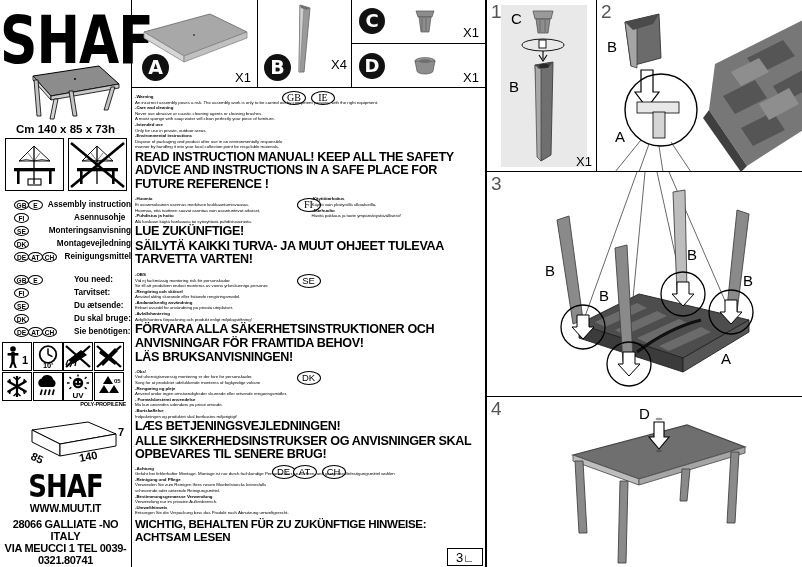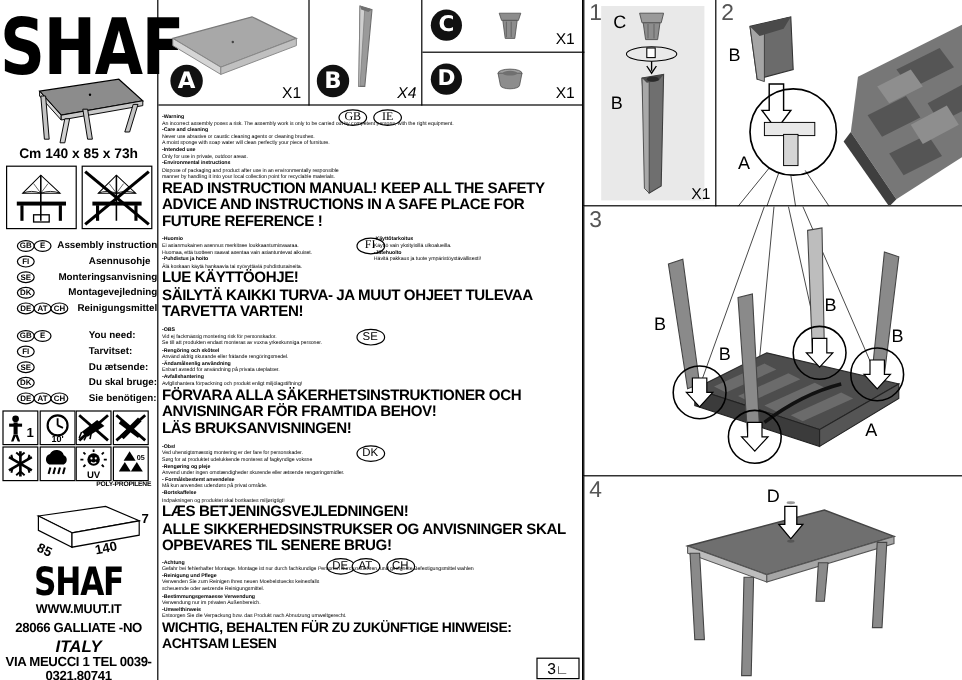--- a/index.html
+++ b/index.html
@@ -61,21 +61,21 @@
     position:relative; background:#fff; overflow:hidden;
   }
   .poly-label {
     font-size:5.6px; font-weight:bold; text-align:right; width:124px;
     line-height:5.5px; margin-left:2px; letter-spacing:-0.2px;
   }
 
   
   .addr { text-align:center; margin-top:2px; }
   .addr-l1 { font-size:11px; font-weight:bold; letter-spacing:-0.3px; }
-  .addr-l2 { font-size:14px; font-weight:bold;font-style:italic; }
+  .addr-l2 { font-size:11px; font-weight:bold; }
   .addr-l3 { font-size:11px; font-weight:bold; letter-spacing:-0.3px; }
   .made { font-size:4.9px; font-weight:bold; text-align:center; line-height:6px; margin-top:3px; }
 
   
   .parts { position:relative; height:88px; border-bottom:1px solid #000; }
   .part-cell { position:absolute; top:0; height:88px; }
   .part-a { left:0;   width:126px; border-right:1px solid #000; }
   .part-b { left:126px; width:94px; border-right:1px solid #000; }
   .part-cd { left:220px; width:135px; }
   .part-c { height:44px; border-bottom:1px solid #000; position:relative; }
@@ -383,21 +383,21 @@
 
       <div class="part-cell part-b">
         <svg width="92" height="80" viewBox="0 0 92 80">
           <polygon points="42,5 52,8 46,72 41,72" fill="#9a9a9a" stroke="#6e6e6e" stroke-width="0.9"></polygon>
           <polygon points="42,5 46,7 42,72 41,72" fill="#cfcfcf" stroke="#7a7a7a" stroke-width="0.6"></polygon>
           <polygon points="42,5 52,8 49,10 43,8" fill="#707070"></polygon>
         </svg>
         <div class="circ" style="left:6px;top:54px;width:27px;height:27px;font-size:19px;line-height:27px;">
           <span>B</span>
         </div>
-        <div class="qty" style="right:4px;bottom:3px;font-style:italic;">X4</div>
+        <div class="qty" style="right:4px;bottom:16px;">X4</div>
       </div>
 
       <div class="part-cell part-cd">
         <div class="part-c">
           <div class="circ" style="left:7px;top:8px;width:26px;height:26px;font-size:18px;line-height:26px;">
             <span>C</span>
           </div>
           <svg width="34" height="32" viewBox="0 0 34 32" style="position:absolute;left:56px;top:6px;">
             <polygon points="8,5 26,5 24,11 10,11" fill="#8d8d8d" stroke="#555" stroke-width="0.7"></polygon>
             <polygon points="11,11 23,11 21,26 13,26" fill="#8d8d8d" stroke="#555" stroke-width="0.7"></polygon>
@@ -452,21 +452,21 @@
           <div class="hd">-Puhdistus ja hoito</div>
           <div>Älä koskaan käytä hankaavia tai syövyttäviä puhdistusaineita.</div>
         </div>
         <div>
           <div class="hd">-Käyttötarkoitus</div>
           <div>Käyttö vain yksityisillä ulkoalueilla.</div>
           <div class="hd">-Jätehuolto</div>
           <div>Hävitä pakkaus ja tuote ympäristöystävällisesti!</div>
         </div>
       </div>
-      <div class="big-call">LUE KÄYTTÖOHJE!</div>
+      <div class="big-call">LUE ZUKÜNFTIGE!</div>
       <div class="big-call">SÄILYTÄ KAIKKI TURVA- JA MUUT OHJEET TULEVAA TARVETTA VARTEN!</div>
     </div>
 
     <div class="txt-block" style="margin-top:2px;">
       <div class="badge-center">
         <span class="ovbadge sq">SE</span>
       </div>
       <div class="small-txt" style="margin-top:-14px;">
         <div class="hd">-OBS</div>
         <div>Vid ej fackmässig montering risk för personskador.</div>

